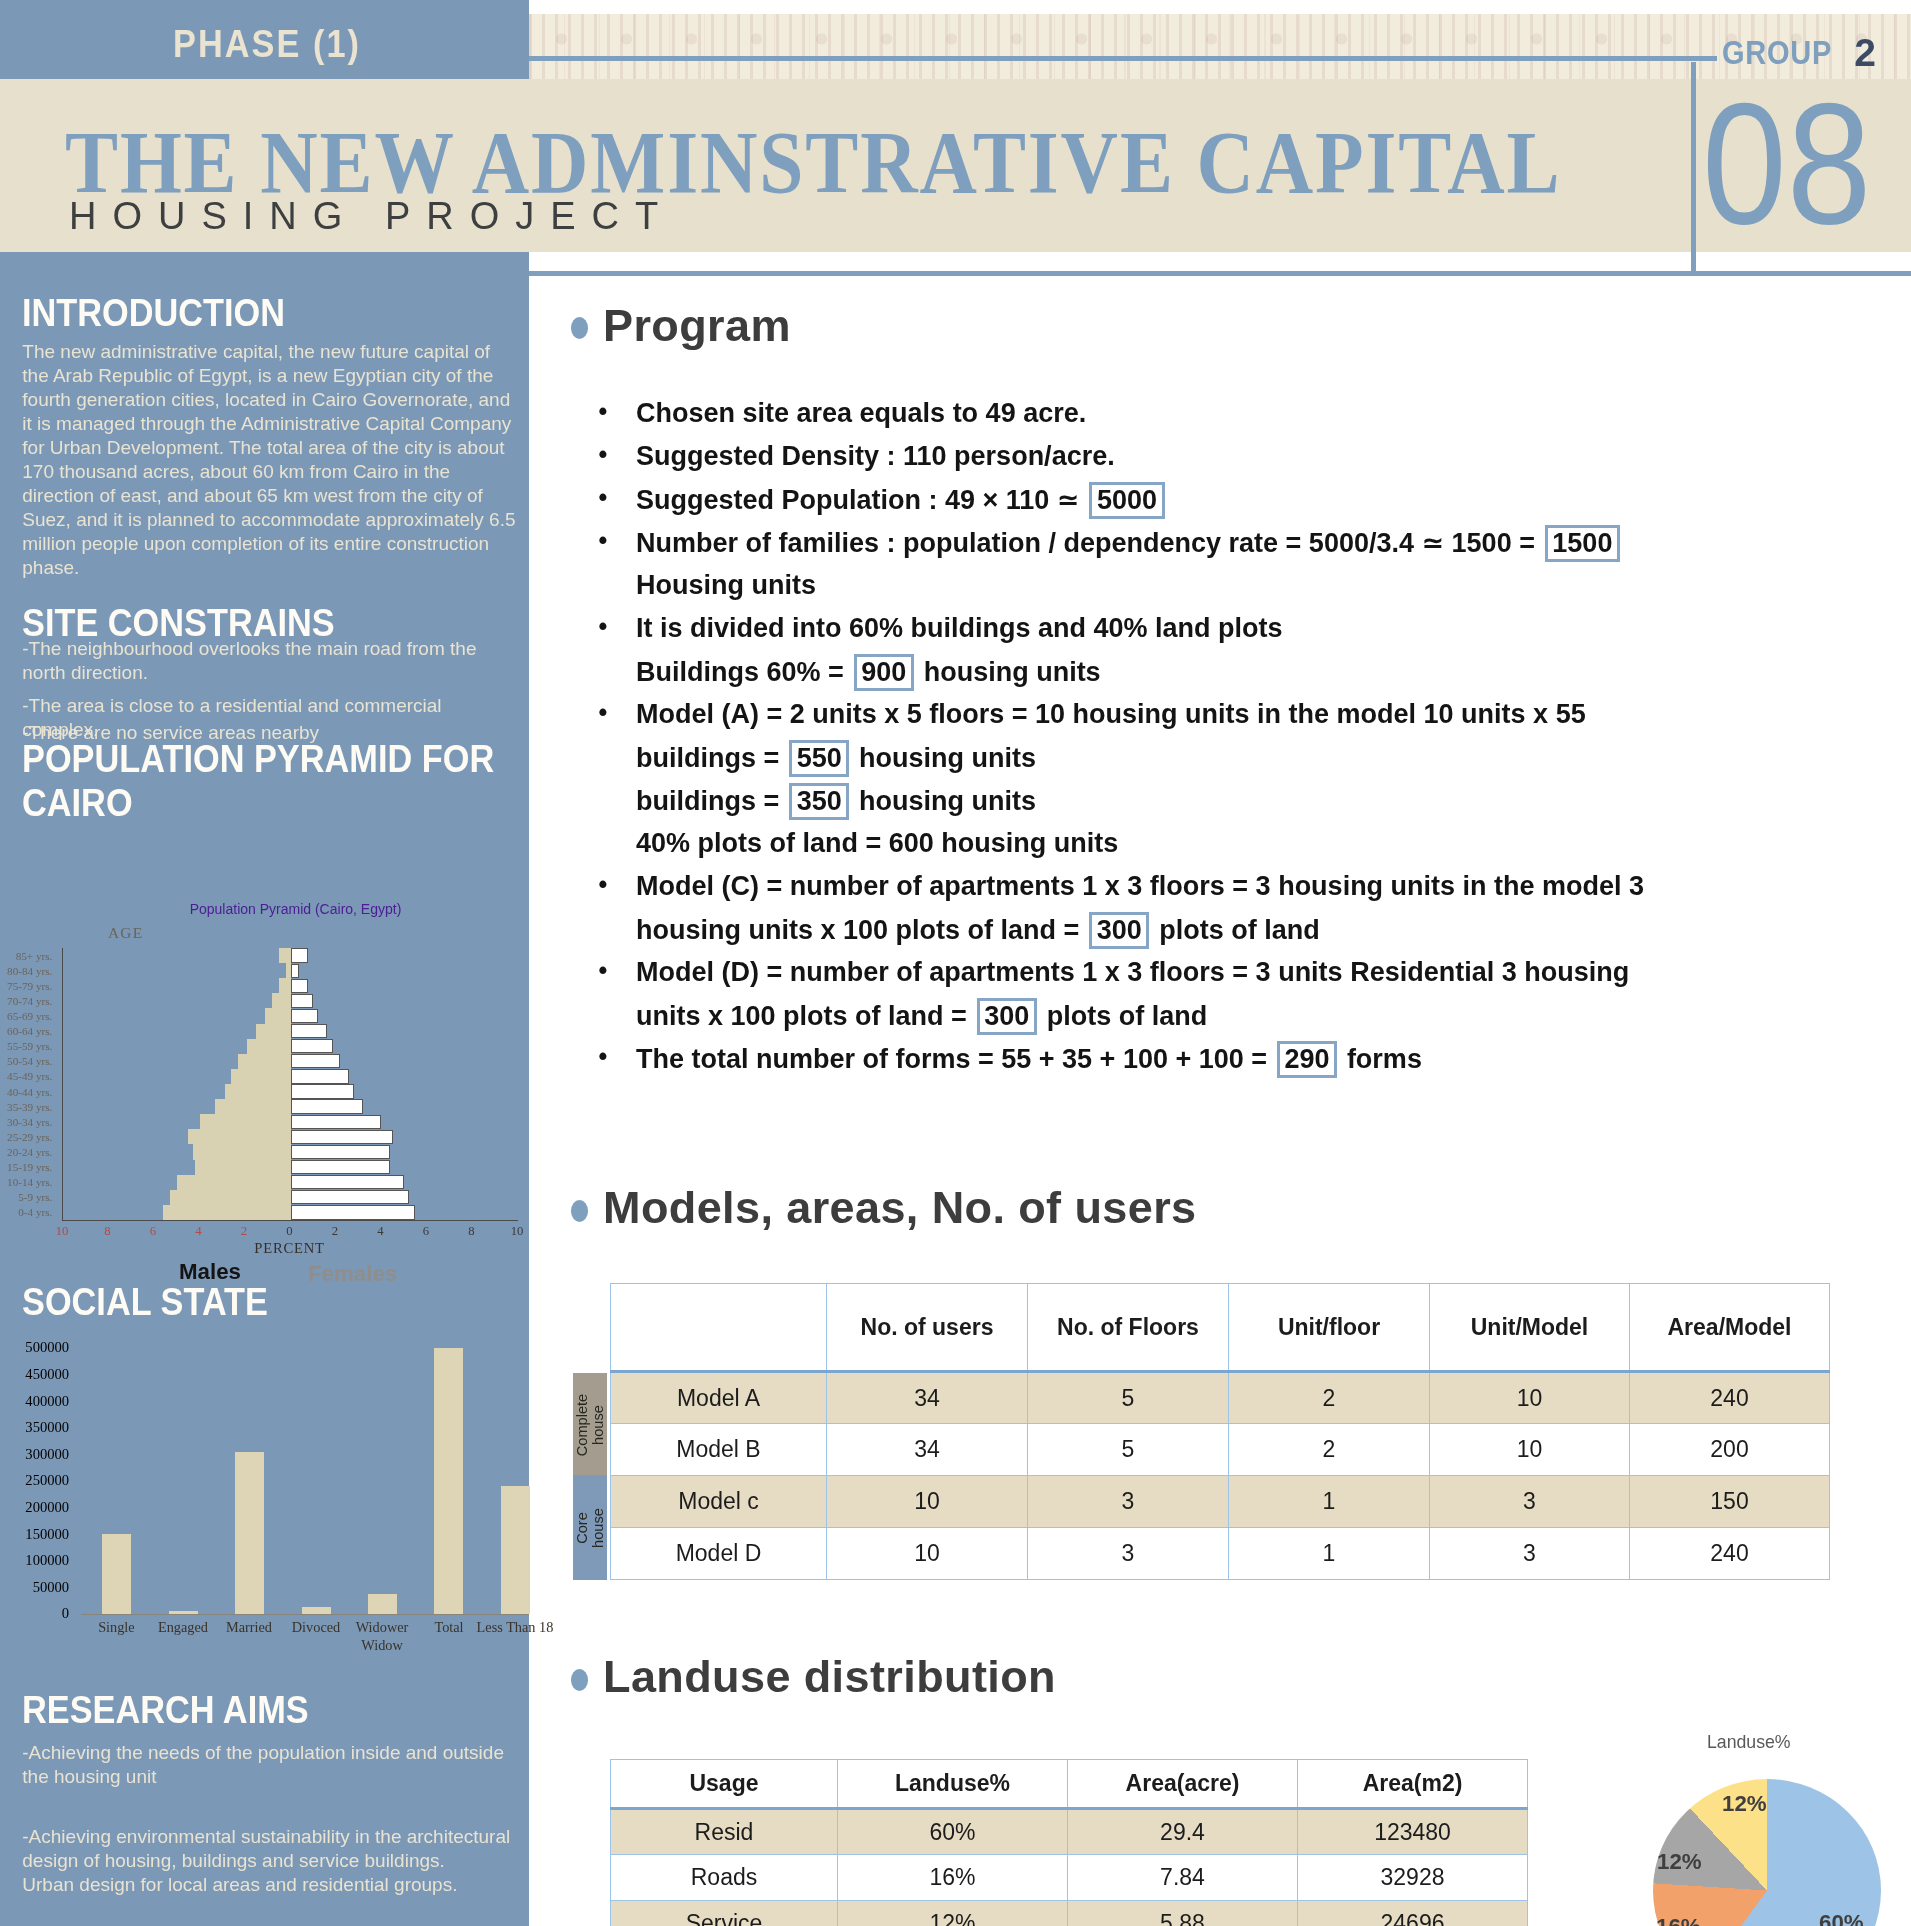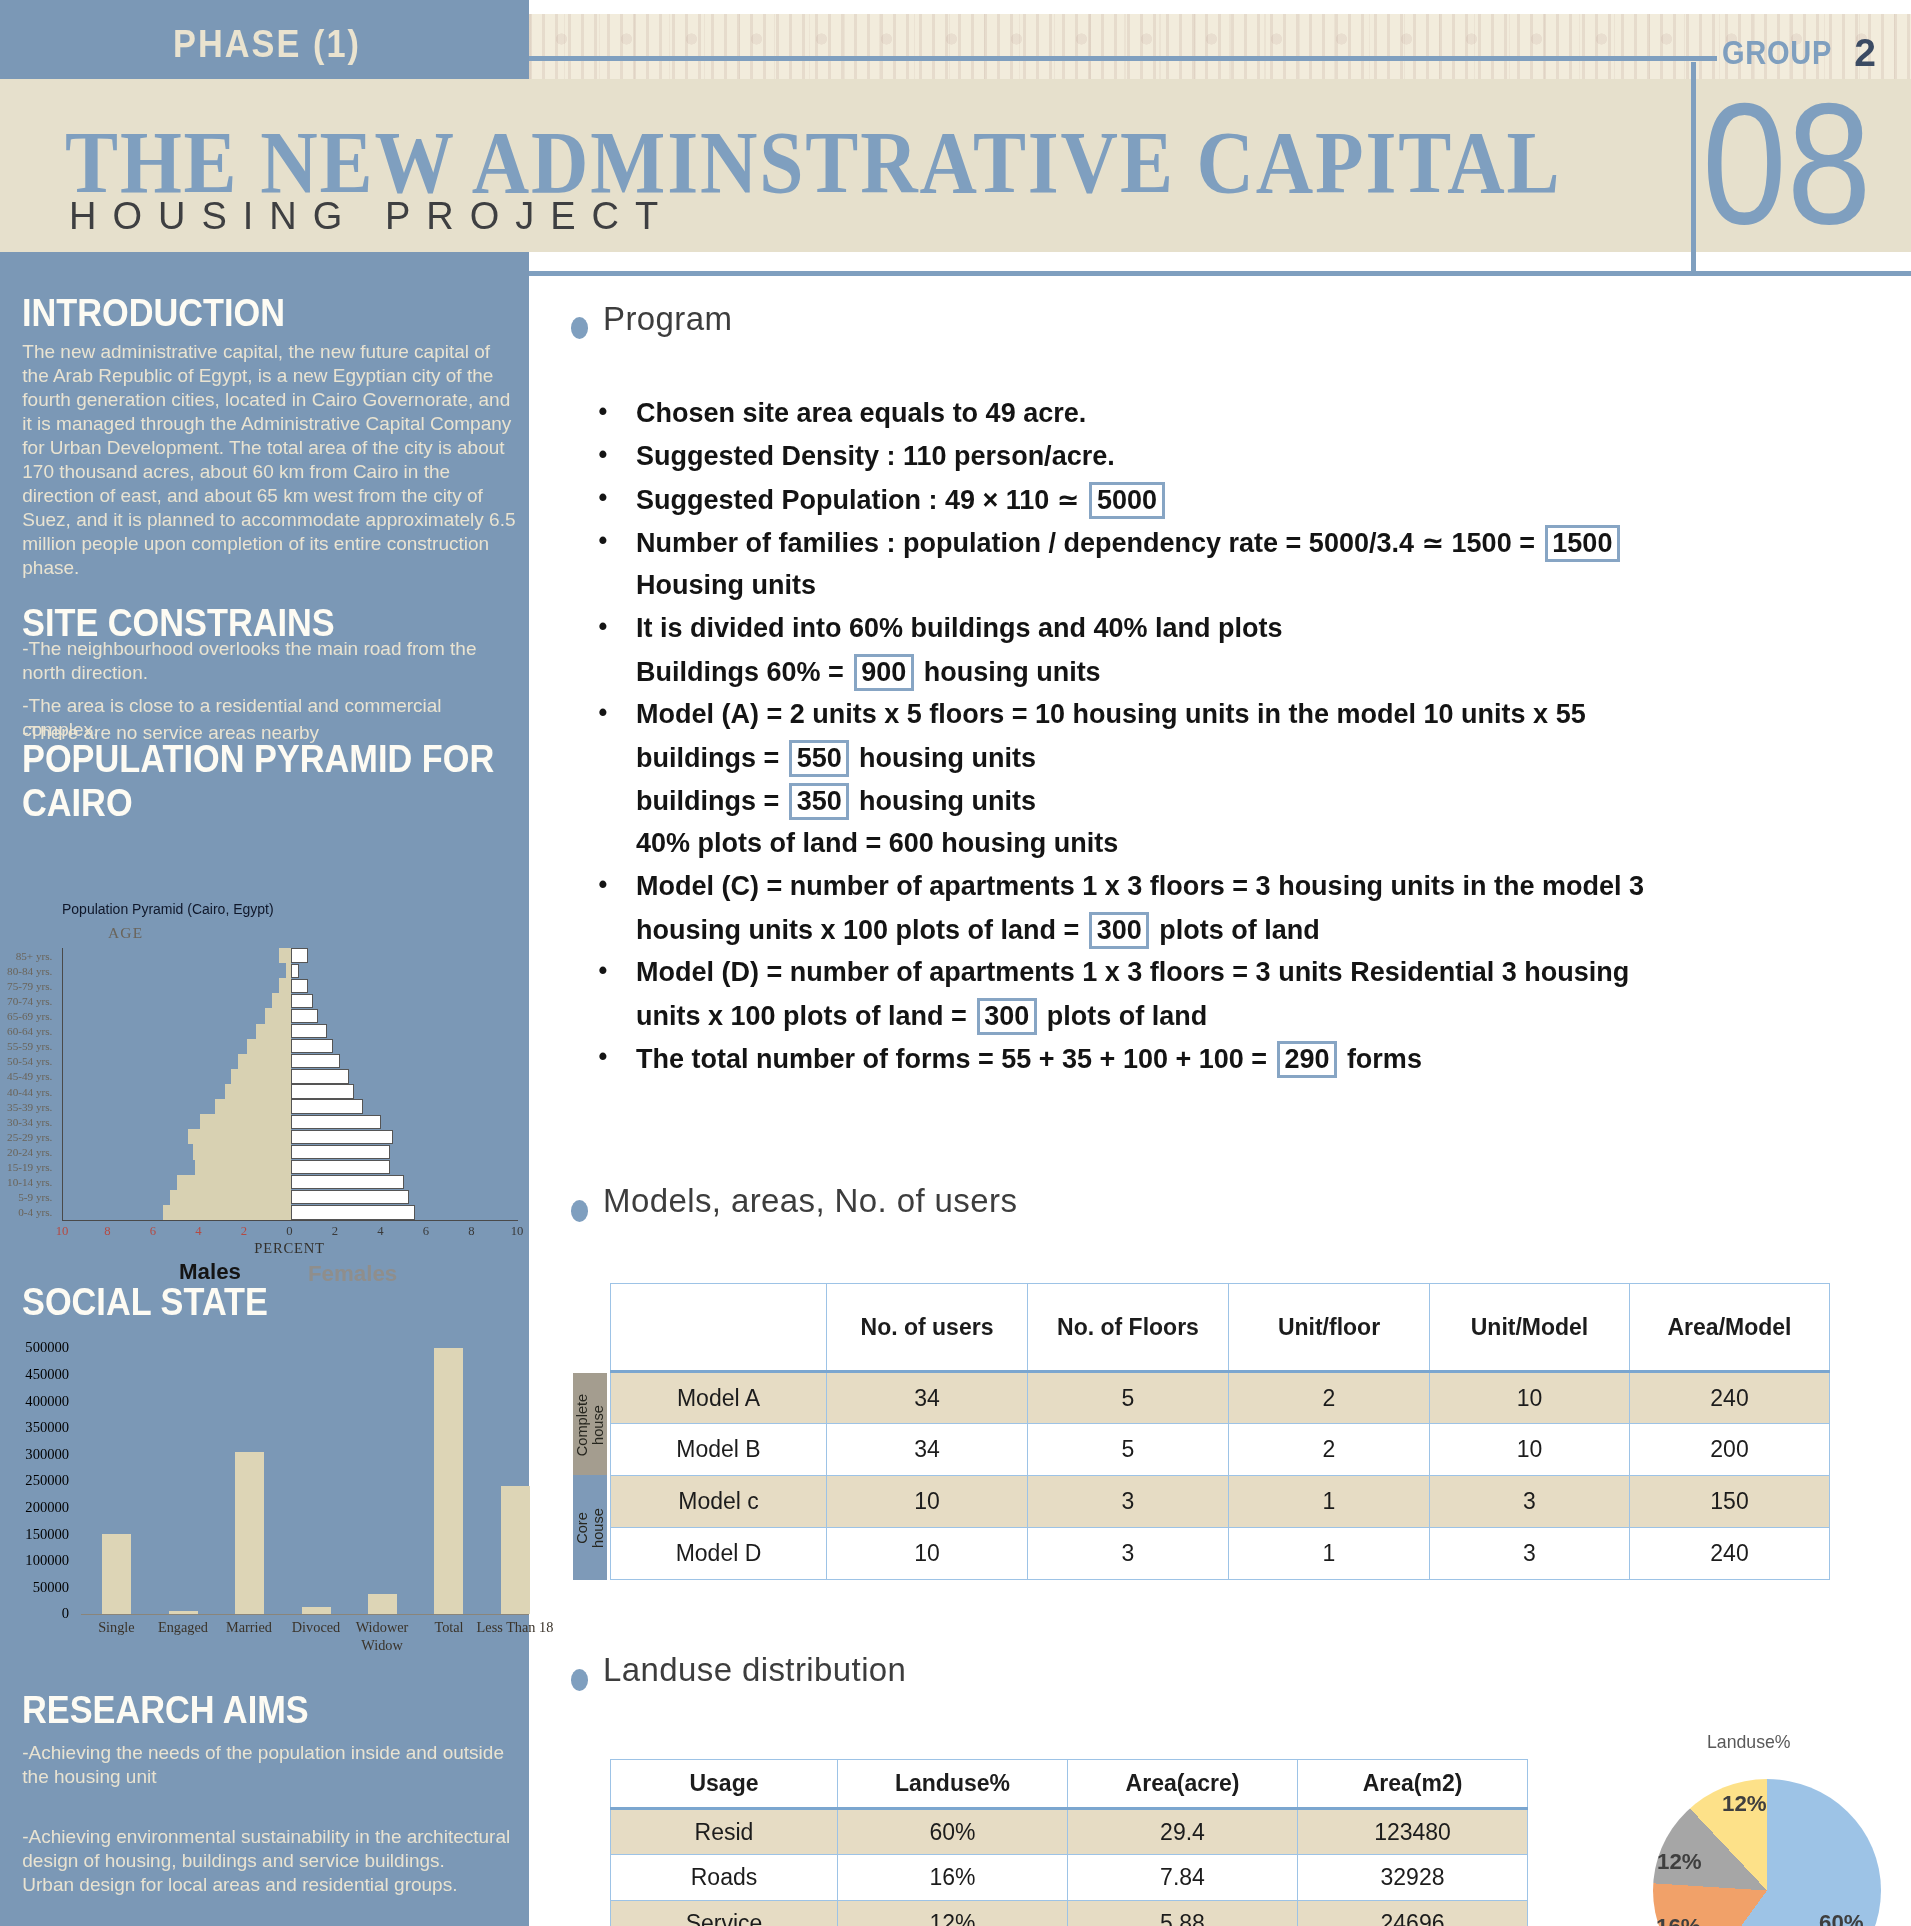--- a/index.html
+++ b/index.html
@@ -40,22 +40,22 @@
   .sidebar { position:absolute; left:0; top:252px; width:529px; height:2450px; background:#7b98b6; }
   .sb-h { position:absolute; left:22.3px; color:#fdfbf3; font-size:39px; font-weight:700; line-height:44px; }
   .sb-h span { display:inline-block; transform:scaleX(0.88); transform-origin:0 0; width:551px; }
   .sb-p { position:absolute; left:22.3px; width:498px; color:#e9e3d1; font-size:19px; line-height:24px;
           white-space:pre-line; }
   .aims { position:absolute; left:22.3px; top:1489px; width:498px; }
   .aims p { margin:0; color:#e9e3d1; font-size:19px; line-height:24px; white-space:pre-line; }
 
   
   .pyramid { position:absolute; left:0; top:638px; width:529px; height:401px; }
-  .pyr-title { position:absolute; left:62px; width:467px; top:10.8px; 
-               font-size:14px; color:#0f172a; }
+  .pyr-title { position:absolute; left:62px; width:467px; top:10.8px; text-align:center;
+               font-size:14px; color:#4c1d95; }
   .pyr-age-ylab { position:absolute; left:108px; top:34px; font-family:"Liberation Serif",serif;
                   font-size:15.4px; color:#6a645a; letter-spacing:1.2px; }
   #pyr-ages { position:absolute; left:0; top:58px; width:57px; height:272px; display:flex; flex-direction:column; }
   .pyr-age { flex:1; display:flex; align-items:center; justify-content:flex-end; padding-right:4.6px;
              font-family:"Liberation Serif",serif; font-size:11.2px; color:#6a645a; }
   #pyr-rows { position:absolute; left:62px; top:58px; width:455px; height:272px; display:flex;
               flex-direction:column; border-left:1.2px solid #4a4a4a; border-bottom:1.2px solid #4a4a4a; }
   .pyr-row { flex:1; display:flex; }
   .pyr-half { width:50%; position:relative; }
   .pyr-half.L .pyr-bar { position:absolute; right:0; top:0; bottom:0; background:#d8d1b2; }
@@ -75,21 +75,21 @@
   .soc-ylab { position:absolute; right:3.9px; font-family:"Liberation Serif",serif; font-size:14.6px; color:#000000; }
   #soc-plot { position:absolute; left:81px; top:13.5px; width:448px; height:266px;
               border-bottom:1.2px solid #8a857a; }
   .soc-bar { position:absolute; bottom:0; width:28.5px; background:#ddd5b6; }
   #soc-cats { position:absolute; left:81px; top:285px; width:448px; }
   .soc-cat { position:absolute; width:100px; text-align:center; font-family:"Liberation Serif",serif;
              font-size:14.3px; line-height:17.7px; color:#3a332a; white-space:pre-line; }
 
   
   .sec-dot { position:absolute; width:17px; height:21.6px; border-radius:50%; background:#7f9fbf; }
-  .sec-title { position:absolute; font-size:33px; color:#3d3d3d; letter-spacing:0.4px; white-space:nowrap; }
+  .sec-title { position:absolute; font-size:45px; color:#3d3d3d; letter-spacing:0.4px; white-space:nowrap;font-weight:bold; }
 
   .prog { position:absolute; left:593px; top:396px; width:1317px;font-weight:bold; }
   .pline { position:relative; height:43px; line-height:35px; font-size:27px; color:#141414;
            padding-left:43px; white-space:nowrap; }
   .pline.blt::before { content:"\2022"; position:absolute; left:5.4px; top:-2.3px; font-size:25px; }
   .box { display:inline-block; border:3.9px solid #87a5c4; background:#fff; padding:0 4.6px; margin:0 2.3px;
          line-height:31px; }
 
   
   .tbl { position:absolute; border-collapse:collapse; table-layout:fixed; background:#fff;

